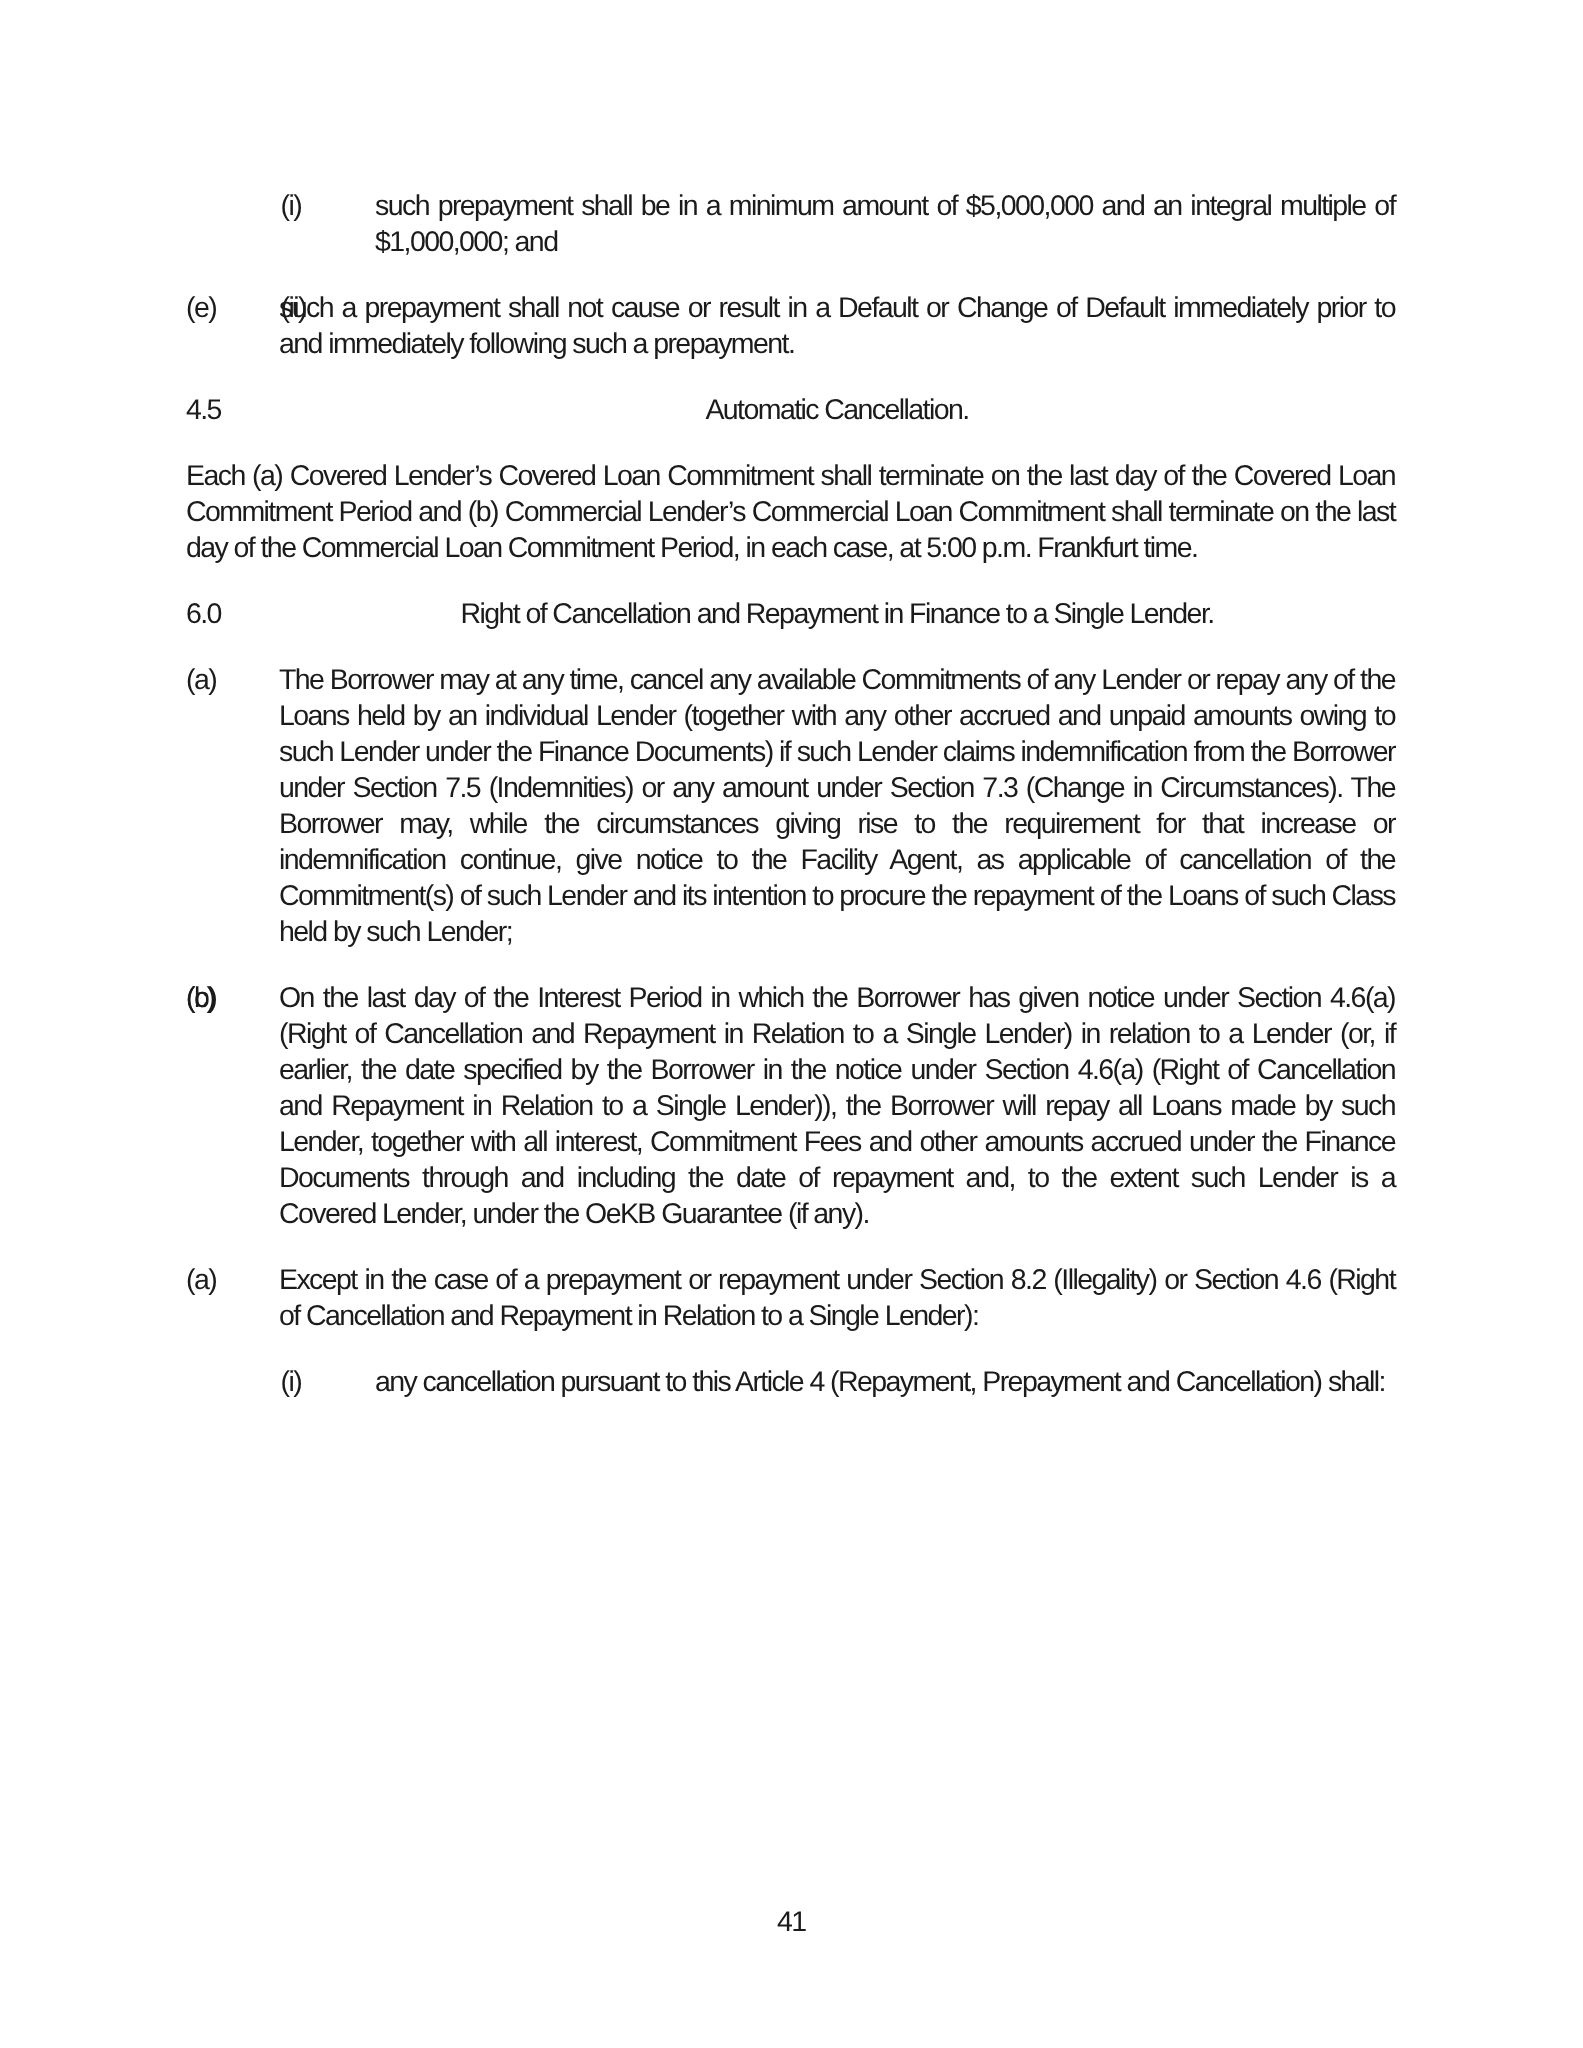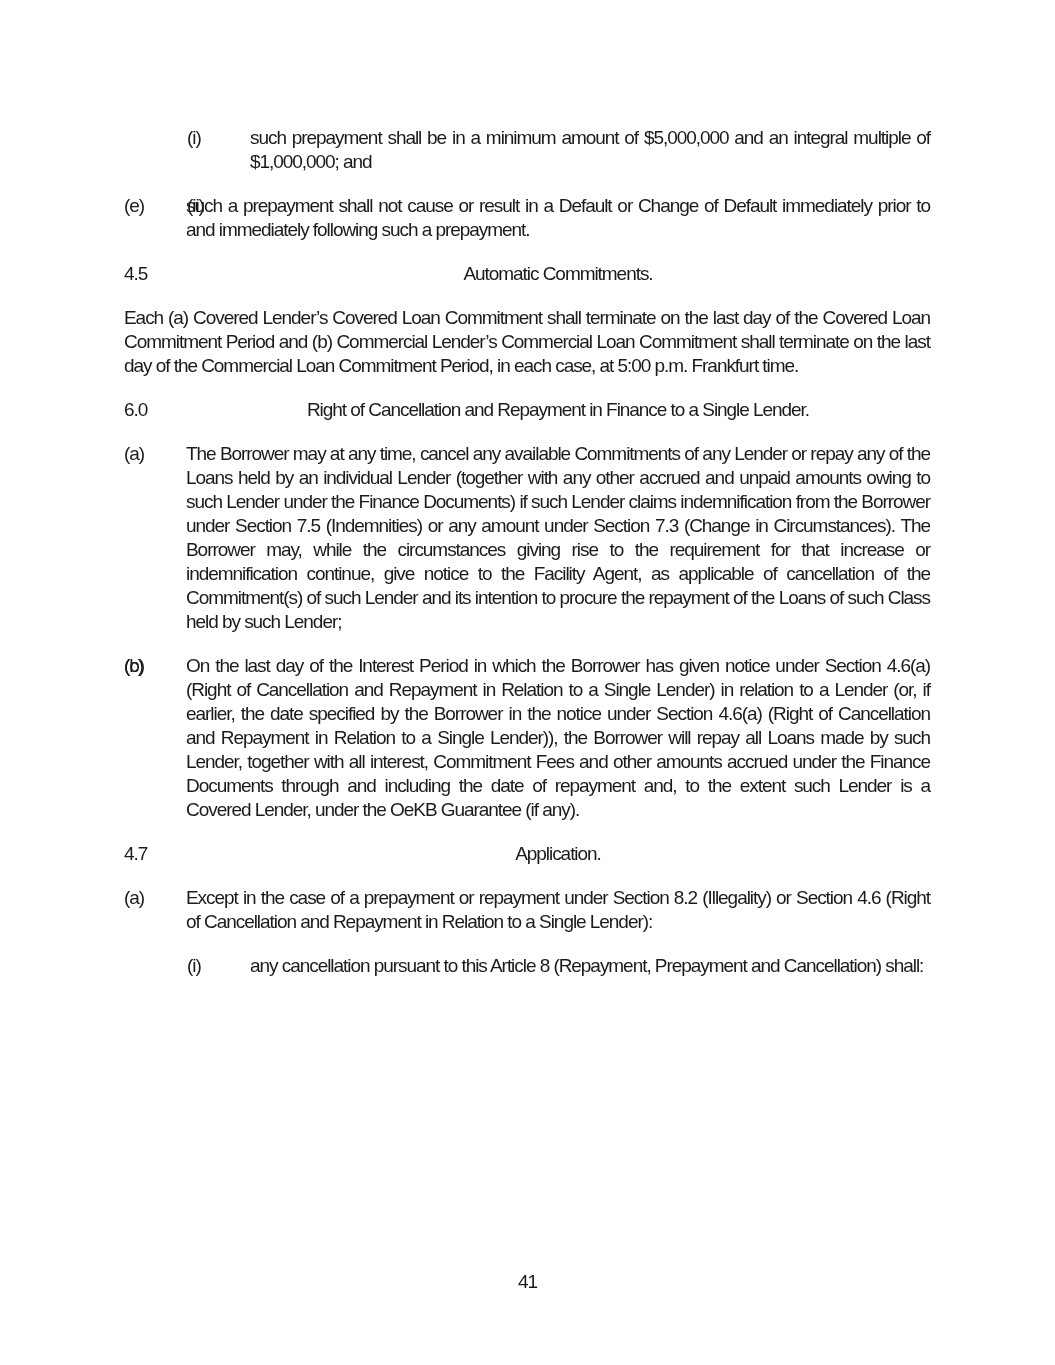--- a/index.html
+++ b/index.html
@@ -73,21 +73,21 @@
       <span class="marker">(ii)</span>
     </div>
 
     <div class="block hang1">
       <span class="marker">(e)</span>
       <span>such a prepayment shall not cause or result in a Default or Change of Default immediately prior to and immediately following such a prepayment.</span>
     </div>
 
     <div class="block hang1 heading">
       <span class="marker">4.5</span>
-      <span>Automatic Commitments.</span>
+      <span>Automatic Cancellation.</span>
     </div>
 
     <div class="block para">
       <span>Each (a) Covered Lender’s Covered Loan Commitment shall terminate on the last day of the Covered Loan Commitment Period and (b) Commercial Lender’s Commercial Loan Commitment shall terminate on the last day of the Commercial Loan Commitment Period, in each case, at 5:00 p.m. Frankfurt time.</span>
     </div>
 
     <div class="block hang1 heading">
       <span class="marker">6.0</span>
       <span>Right of Cancellation and Repayment in Finance to a Single Lender.</span>
     </div>
@@ -99,33 +99,29 @@
 
     <div class="block hang1">
       <span class="marker">(b)</span>
     </div>
 
     <div class="block hang1">
       <span class="marker">(c)</span>
       <span>On the last day of the Interest Period in which the Borrower has given notice under Section 4.6(a) (Right of Cancellation and Repayment in Relation to a Single Lender) in relation to a Lender (or, if earlier, the date specified by the Borrower in the notice under Section 4.6(a) (Right of Cancellation and Repayment in Relation to a Single Lender)), the Borrower will repay all Loans made by such Lender, together with all interest, Commitment Fees and other amounts accrued under the Finance Documents through and including the date of repayment and, to the extent such Lender is a Covered Lender, under the OeKB Guarantee (if any).</span>
     </div>
 
-    <div class="block hang1 heading">
-      <span class="marker">4.7</span>
-      <span>Application.</span>
-    </div>
 
     <div class="block hang1">
       <span class="marker">(a)</span>
       <span>Except in the case of a prepayment or repayment under Section 8.2 (Illegality) or Section 4.6 (Right of Cancellation and Repayment in Relation to a Single Lender):</span>
     </div>
 
     <div class="block hang2">
       <span class="marker">(i)</span>
-      <span>any cancellation pursuant to this Article 8 (Repayment, Prepayment and Cancellation) shall:</span>
+      <span>any cancellation pursuant to this Article 4 (Repayment, Prepayment and Cancellation) shall:</span>
     </div>
 
   </div>
 
   <div class="footer">
     <span>41</span>
   </div>
 </div>
 
 </body></html>

